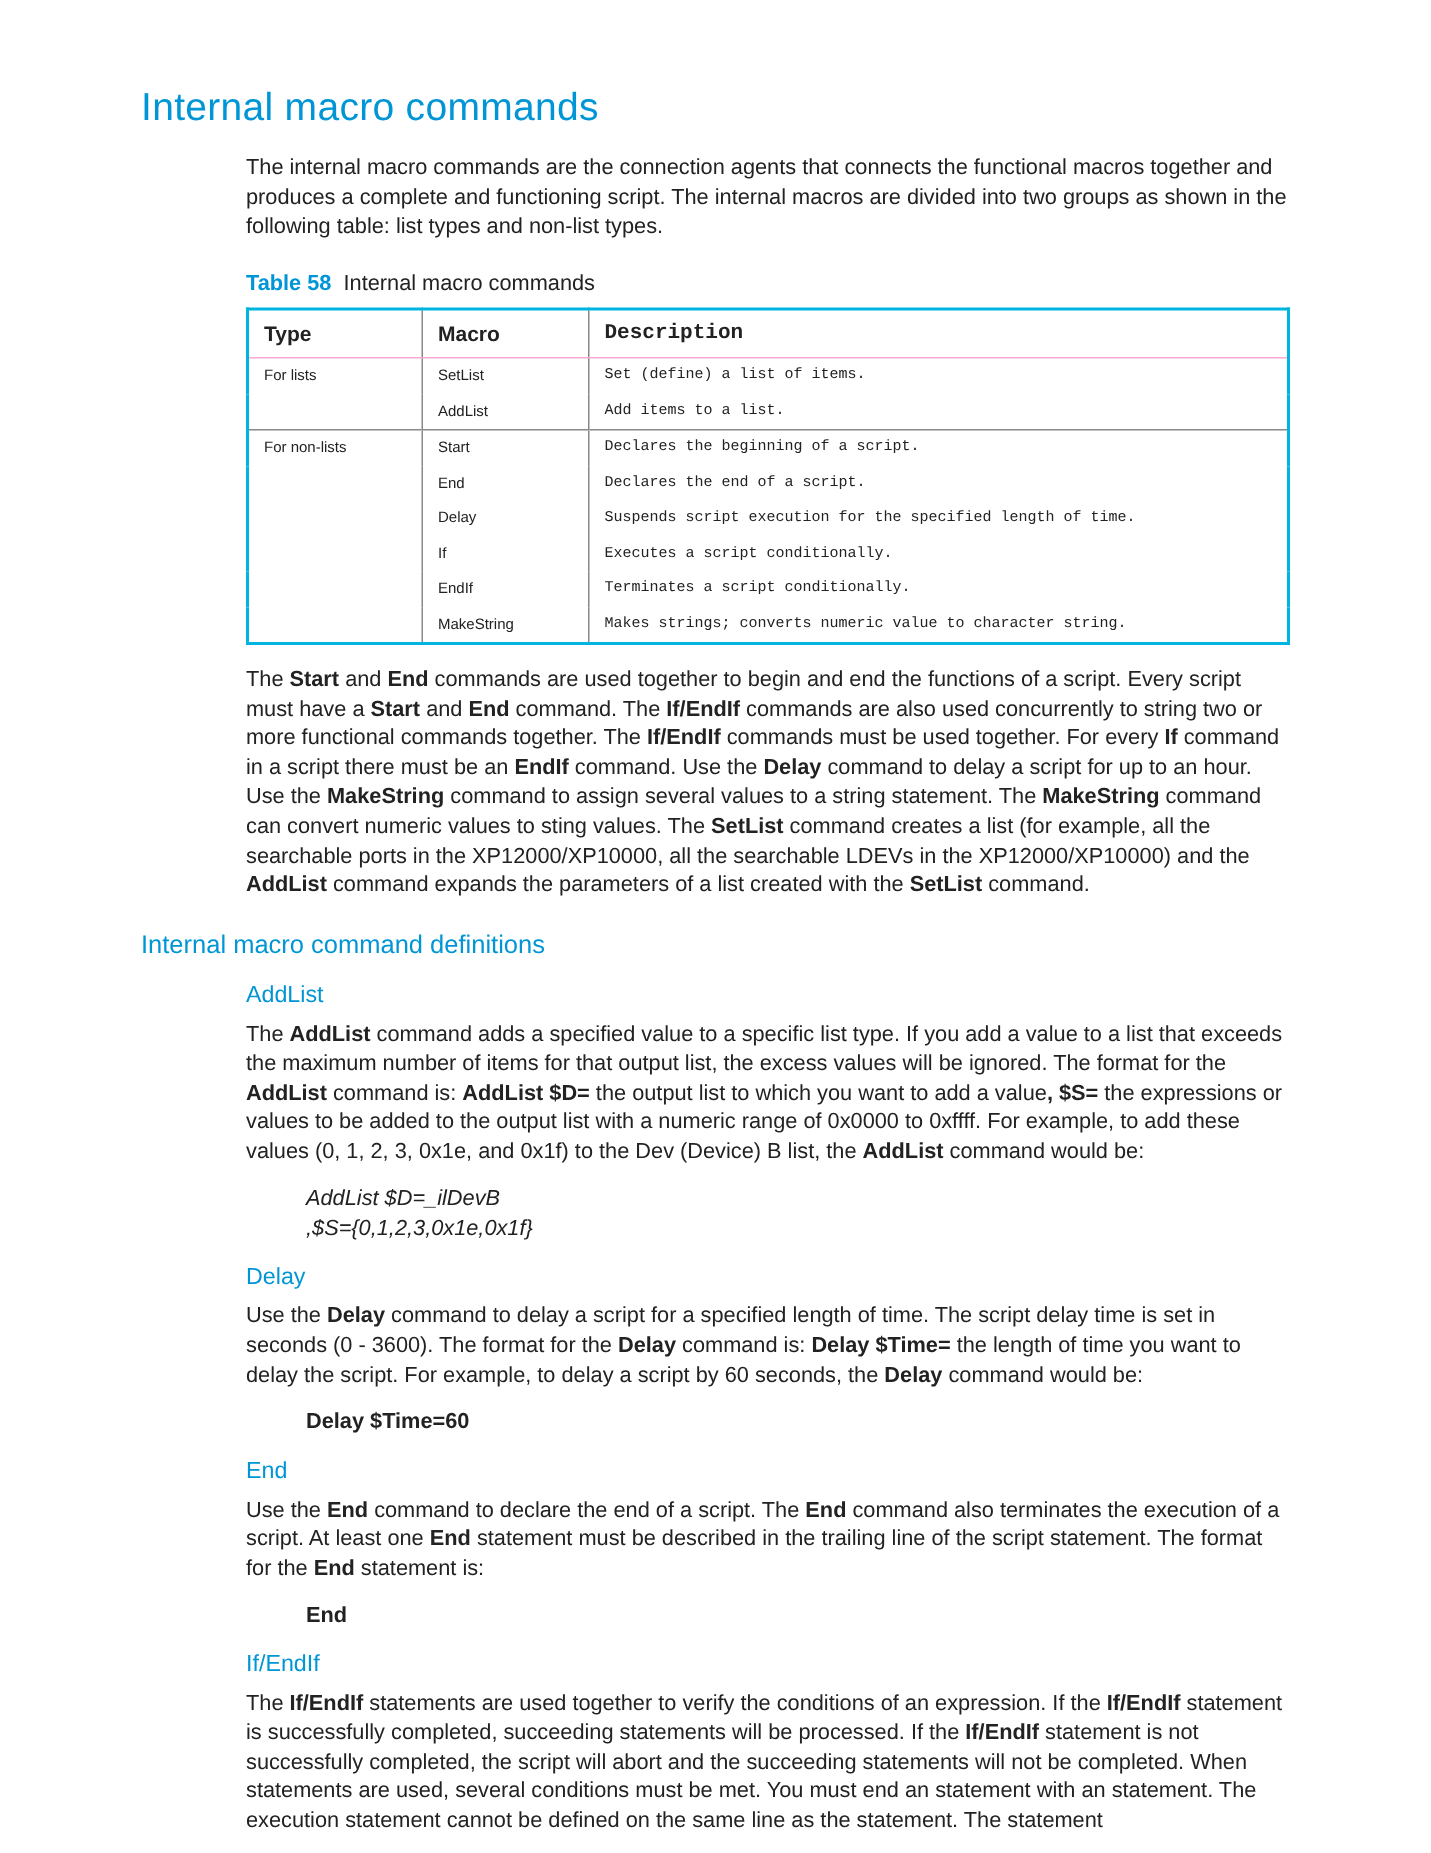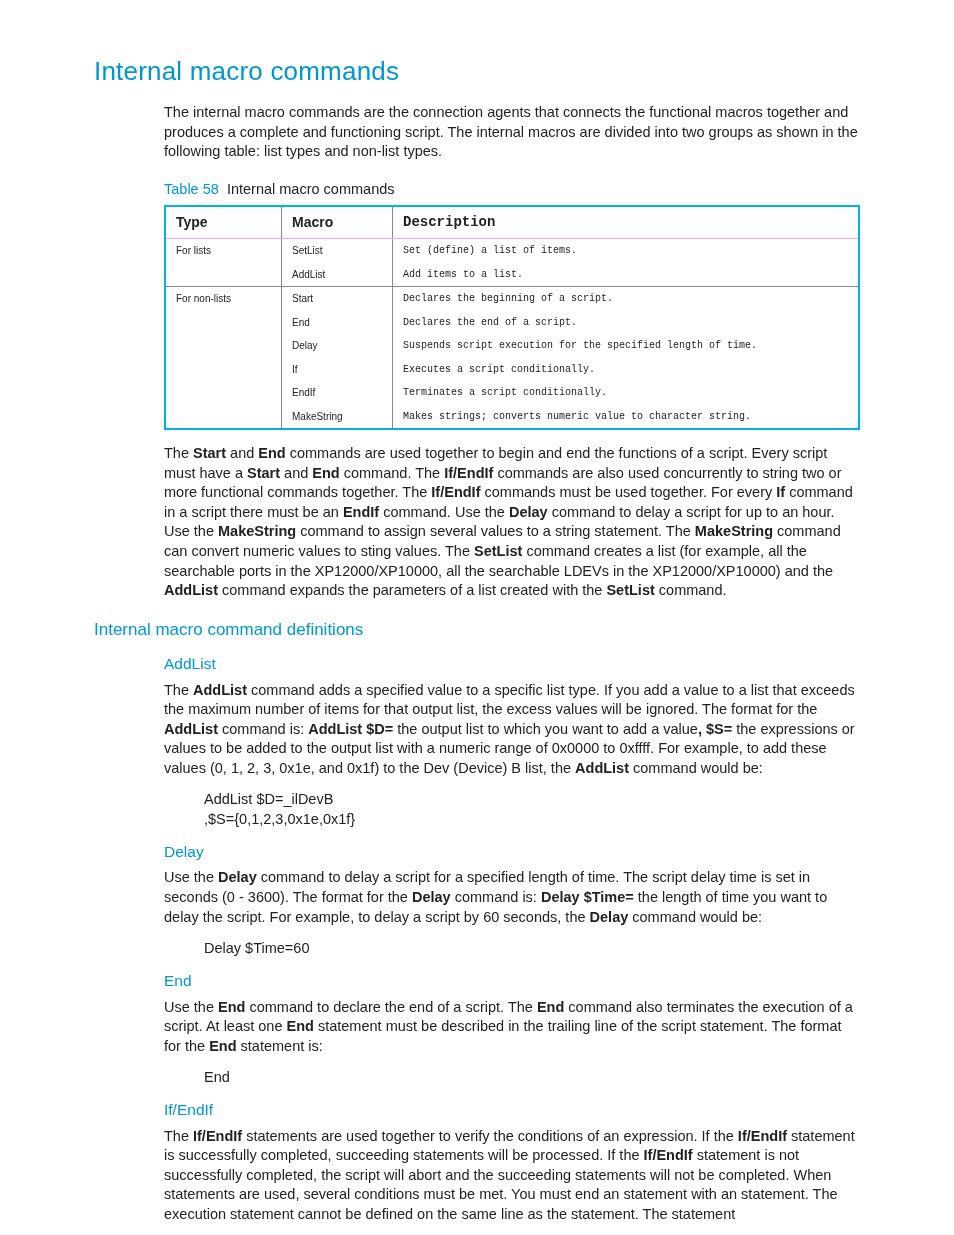--- a/index.html
+++ b/index.html
@@ -30,21 +30,21 @@
     color: #0096D6;
     font-weight: 400;
     font-size: 15.5px;
     margin: 12px 0 6px 0;
   }
   .content {
     margin-left: 70px;
   }
   p { margin: 0 0 12px 0; }
   .tcap { margin: 18px 0 6px 0; }
-  .tcap .lbl { color: #0096D6; font-weight: 400; }
+  .tcap .lbl { color: #0096D6; font-weight: 700; }
   table.mac {
     border-collapse: collapse;
     width: 100%;
     border: 2px solid #00B4E0;
     margin-bottom: 14px;
   }
   table.mac th {
     text-align: left;
     font-weight: 600;
     padding: 6px 10px;
@@ -57,24 +57,25 @@
     border-right: 1px solid #888;
     vertical-align: top;
     font-size: 10px;
   }
   table.mac th:last-child, table.mac td:last-child { border-right: none; font-family: Liberation Mono, monospace; }
   tr.group-top td { border-top: 1px solid #888; }
   .code {
     font-family: "Futura", "Century Gothic", sans-serif;
     margin: 8px 0 10px 40px;
     line-height: 1.35;
+    font-style: italic;
   }
   .bold-indent {
     margin: 6px 0 10px 40px;
-    font-weight: 400;
+    font-weight: 700;
   }
   b { font-weight: 600; }
 </style>
 </head>
 <body>
 
 <h1 class="main">Internal macro commands</h1>
 
 <div class="content">
 

